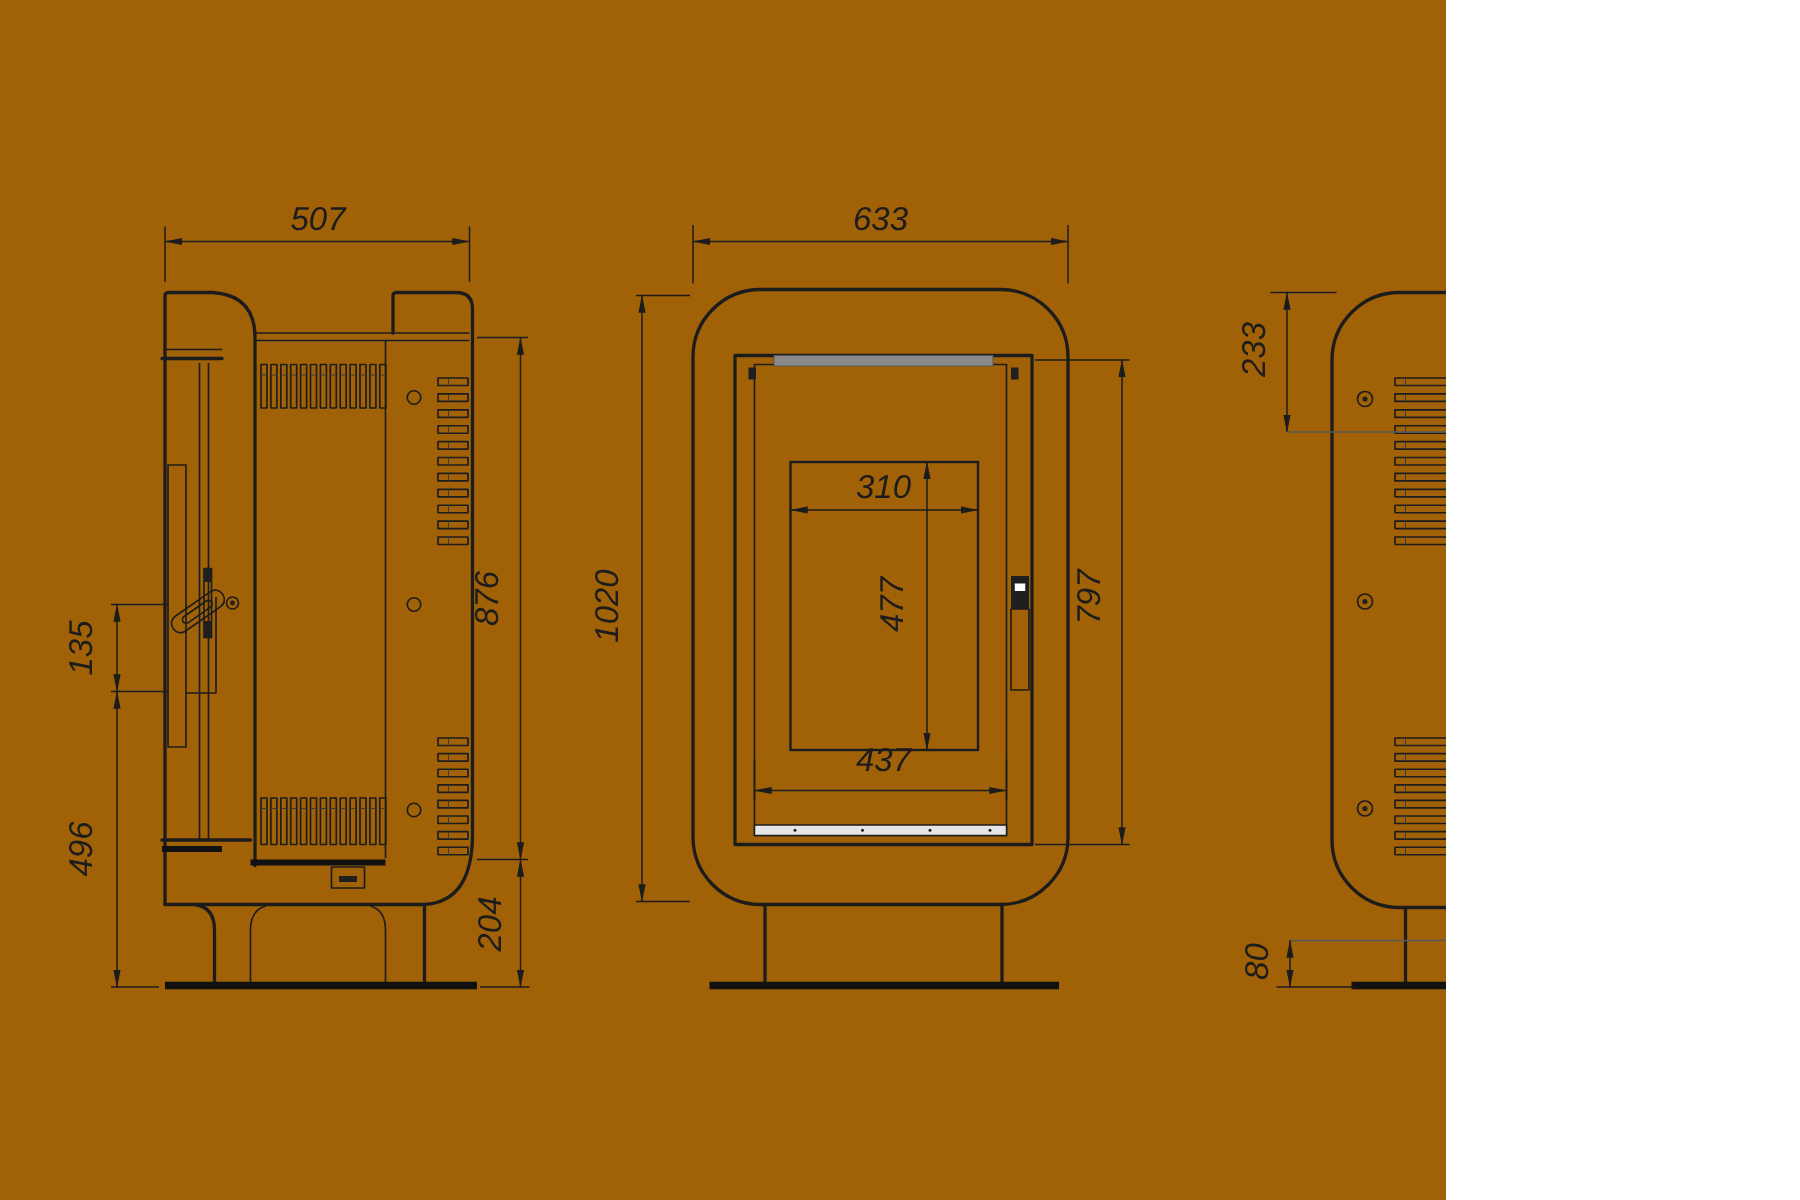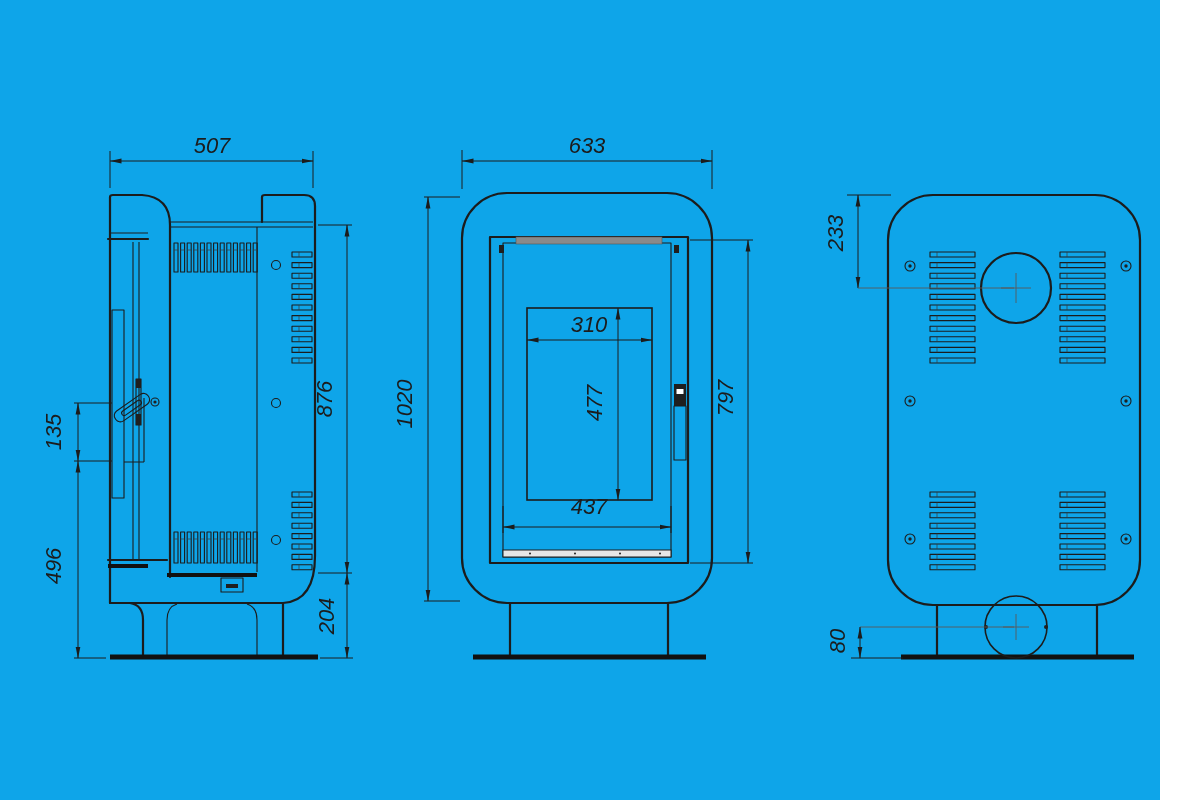--- a/index.html
+++ b/index.html
@@ -1,16 +1,16 @@
 <!DOCTYPE html>
 <html><head>
 <meta charset="utf-8">
 <style>
   html,body{margin:0;padding:0;background:#ffffff;}
-  .canvas{position:relative;width:1160px;height:800px;background:#0ea5e9;overflow:hidden;
+  .canvas{position:relative;width:964px;height:800px;background:#a16207;overflow:hidden;
           font-family:"Liberation Sans",sans-serif;}
   svg{display:block}
   .ol2{stroke:#1c1c1c;stroke-width:2.2;fill:none;stroke-linejoin:round;stroke-linecap:round}
   .ol15{stroke:#1c1c1c;stroke-width:1.6;fill:none}
   .ol1{stroke:#1c1c1c;stroke-width:1.1;fill:none;stroke-linejoin:round}
   .thin{stroke:#3a3a3a;stroke-width:0.7;fill:none}
   .thick4{stroke:#111111;stroke-width:4;fill:none}
   .thick5{stroke:#111111;stroke-width:5;fill:none}
   .dim{stroke:#1c1c1c;stroke-width:1;fill:none}
   .arr{marker-start:url(#arrow);marker-end:url(#arrow)}

